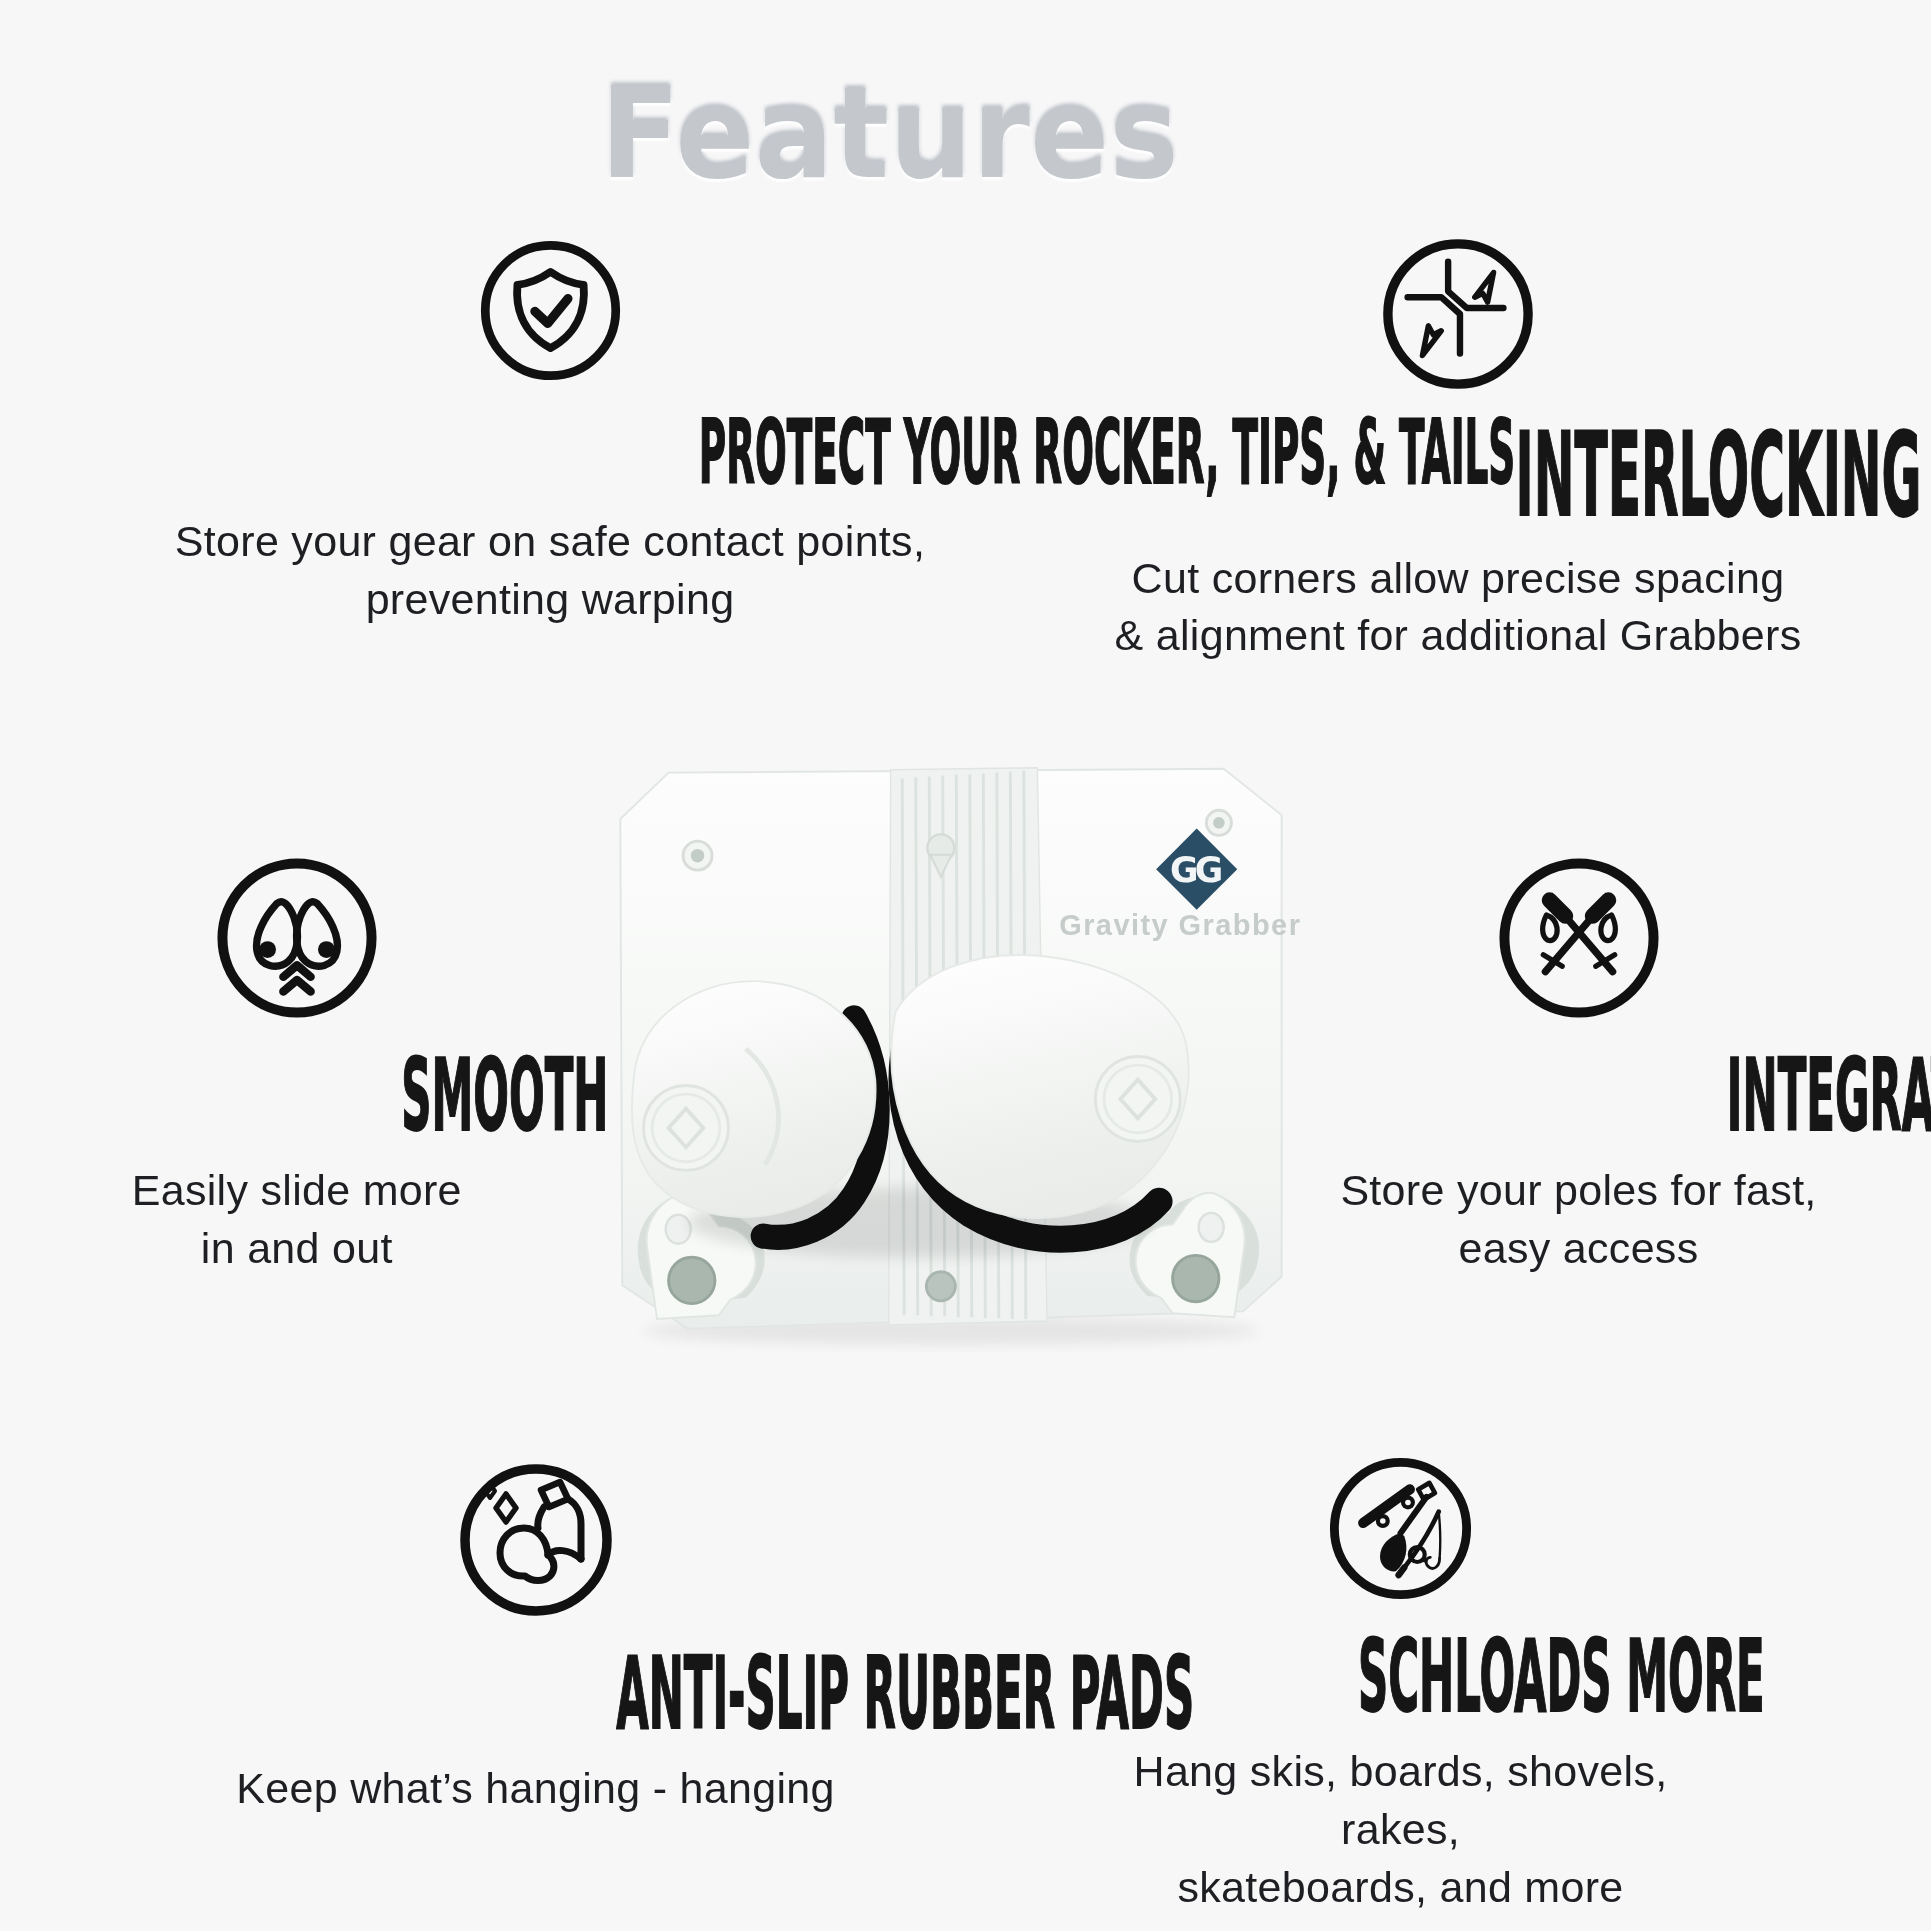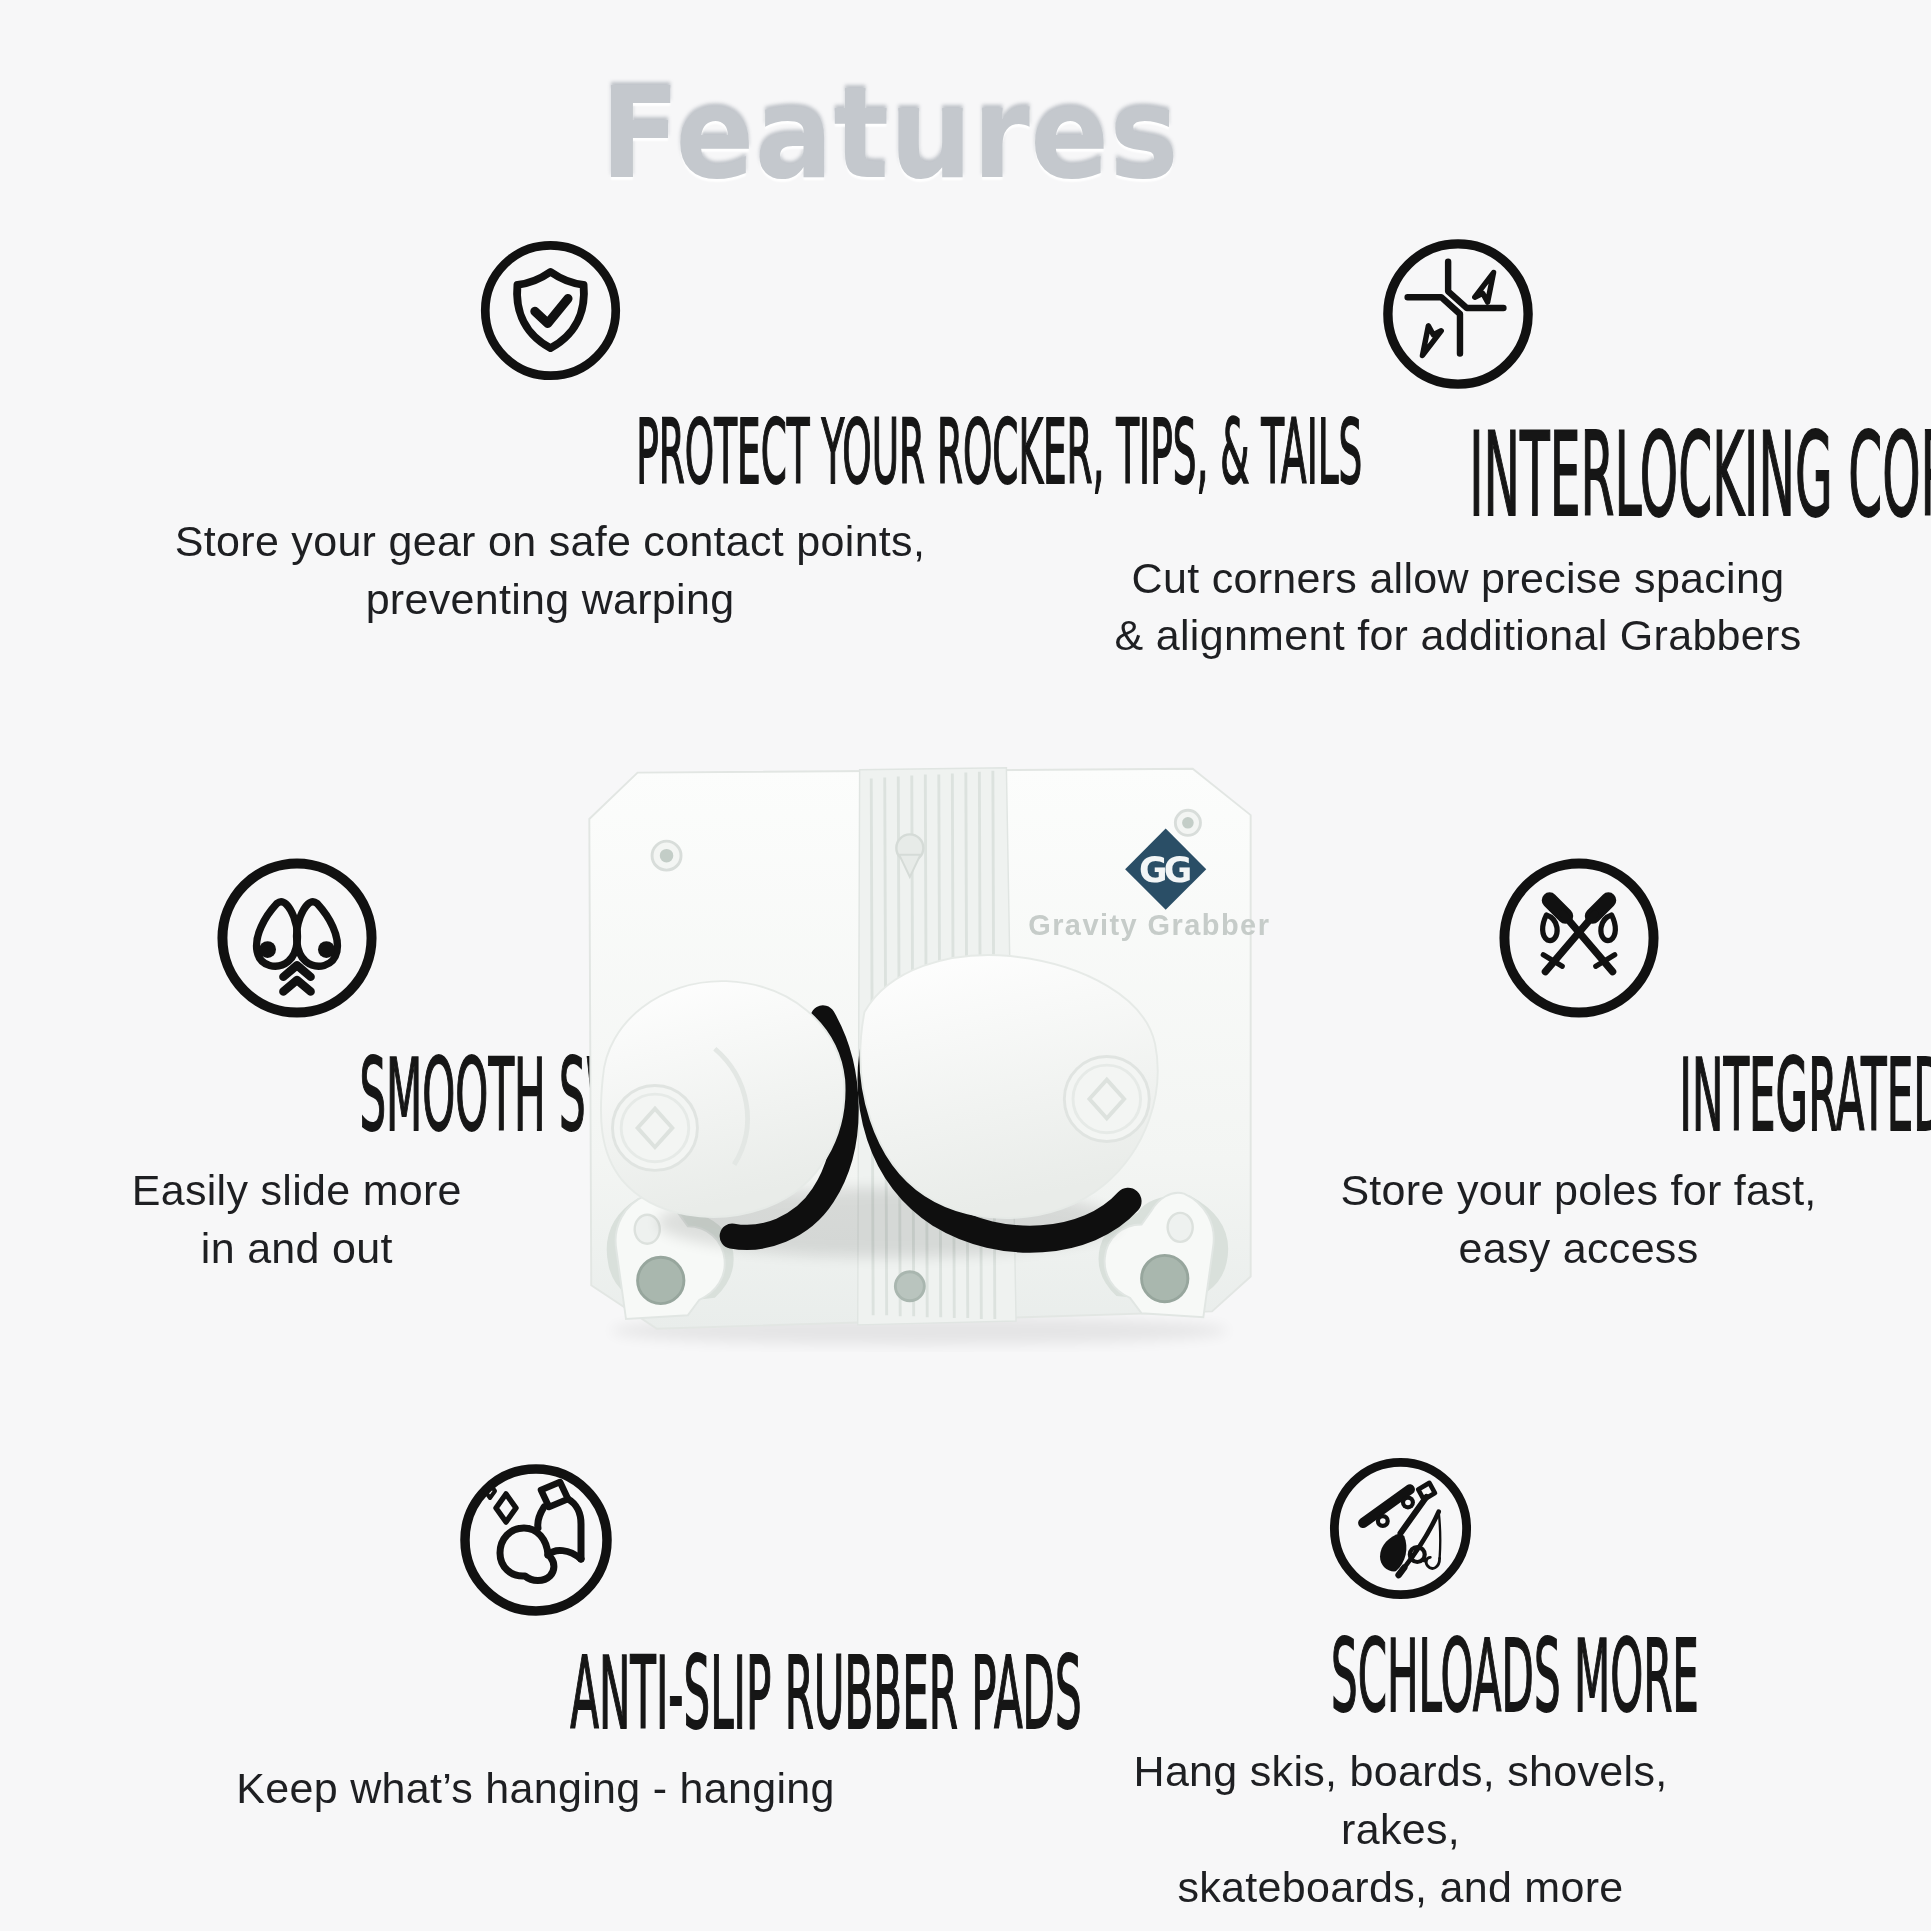--- a/index.html
+++ b/index.html
@@ -19,40 +19,40 @@
     color:#c4c8cd;
     transform:scaleX(0.92);transform-origin:50% 50%;
     text-shadow:0 2.9px 1.9px #ffffff, 0 -2.9px 3.9px rgba(123,130,141,0.45);
   }
   
   .card{position:absolute;text-align:center;}
   .card .icon{display:block;margin:0 auto;}
   .card .icon svg{display:block;margin:0 auto;}
   .card h2{
     margin:23px 0 0 0;line-height:1.02;
-    font-family:"DejaVu Sans", sans-serif;font-weight:400;color:#161616;
+    font-family:"DejaVu Sans", sans-serif;font-weight:700;color:#161616;
   }
   .card h2 span{
     display:inline-block;white-space:nowrap;
     transform:scaleX(0.42);transform-origin:50% 55%;
     -webkit-text-stroke:1.9px #161616;
   }
   .card .desc{
     margin:15.4px 0 0 0;
     font-size:43px;line-height:1.34;color:#1e1f22;letter-spacing:0.3px;
     white-space:pre-line;
   }
   .f1{left:135px;top:237px;width:830px;}  .f1 h2{font-size:89px;}
   .f2{left:1043px;top:235px;width:830px;} .f2 h2{font-size:116px;}
   .f3{left:19.3px;top:854px;width:555px;}   .f3 h2{font-size:100px;}
   .f4{left:1260px;top:854px;width:637px;} .f4 h2{font-size:100px;}
   .f5{left:217px;top:1460px;width:637px;} .f5 h2{font-size:100px;text-align:center;}
   .f6{left:1077px;top:1454px;width:647px;}.f6 h2{font-size:100px;}
   
-  .product{position:absolute;left:570px;top:759px;width:699px;height:593px;}
+  .product{position:absolute;left:601px;top:759px;width:699px;height:593px;}
   .product svg{display:block;width:100%;height:100%;}
   .brand-name-text{
     font-family:"Liberation Sans", sans-serif;font-weight:700;
     letter-spacing:1.5px;
   }
   .monogram-text{
     font-family:"DejaVu Sans", sans-serif;font-weight:700;letter-spacing:-4px;
   }
   
   .ic{stroke:#111;fill:none;stroke-linecap:round;stroke-linejoin:round;}

